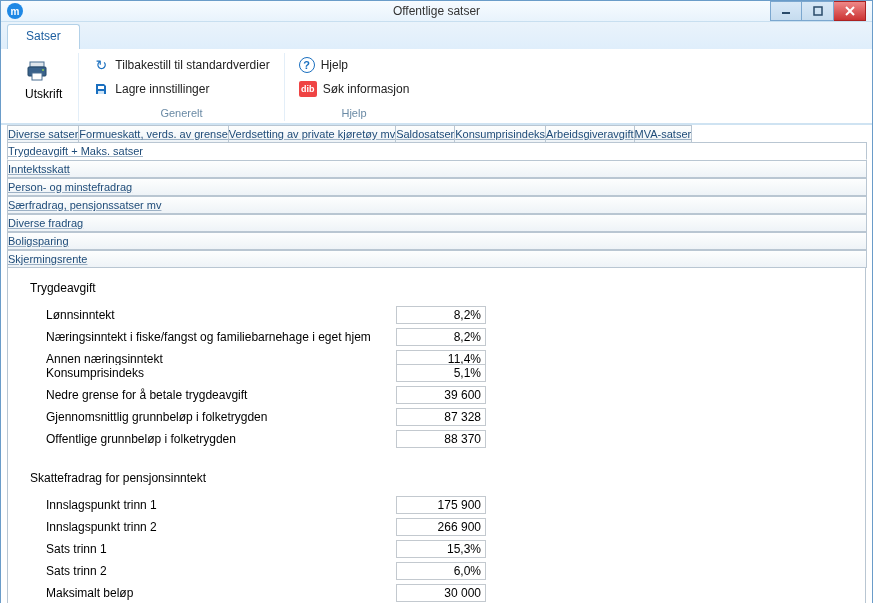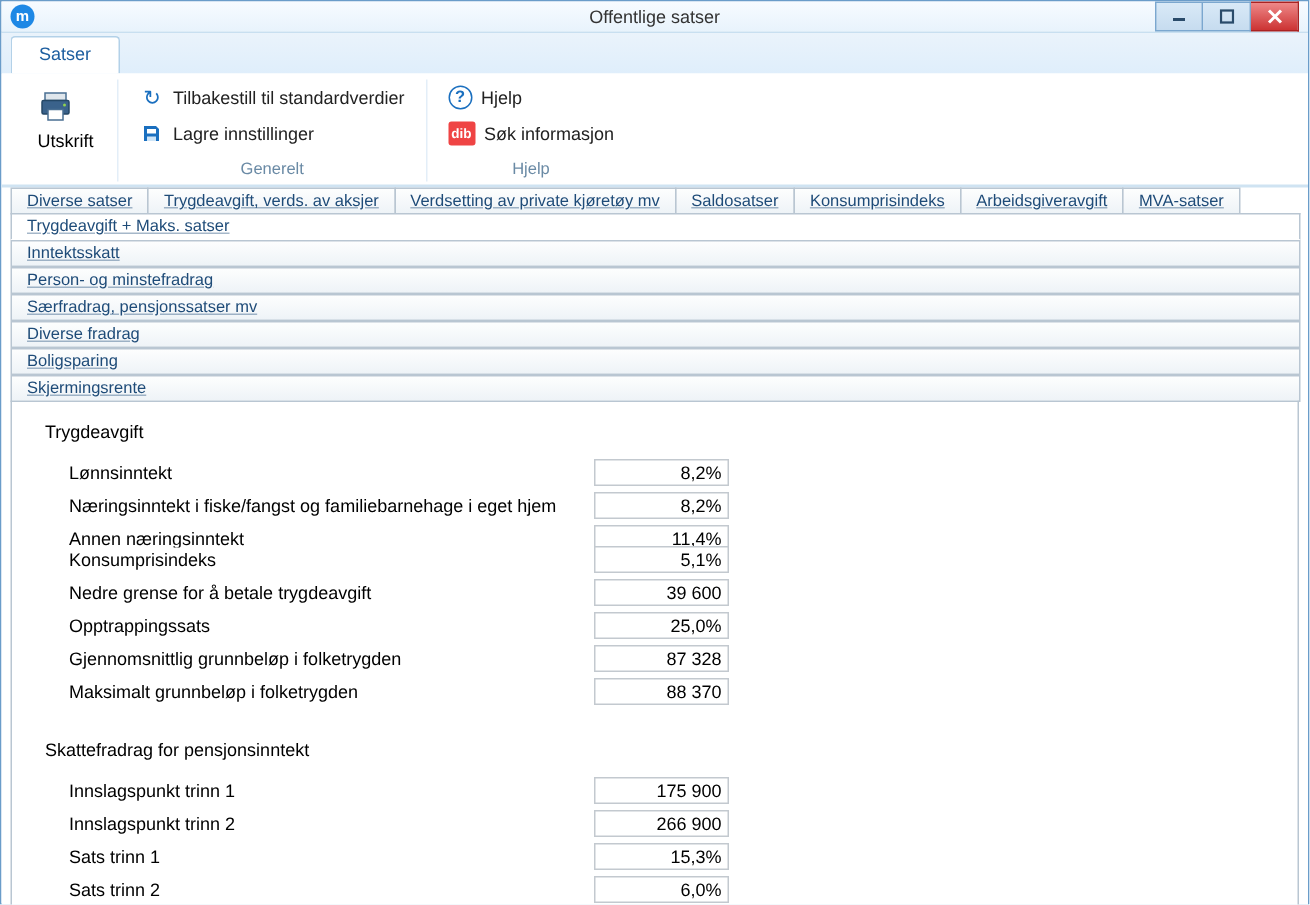--- a/index.html
+++ b/index.html
@@ -135,21 +135,21 @@
 
     .tabrow {
       display: flex;
       flex-wrap: nowrap;
       margin-top: 0;
       position: relative;
     }
     .tabrow .tab {
       border: 1px solid #b9c6d2;
       background: linear-gradient(#fdfefe,#eef3f7);
-      padding: 2px 10px;
+      padding: 2px 0;
       font-size: 11px;
       color: #1e4b78;
       text-decoration: underline;
       text-decoration-color: rgba(30,75,120,0.4);
       cursor: pointer;
       margin-right: -1px;
       white-space: nowrap;
     }
     .tabrow.row1 .tab { border-bottom: 1px solid #b9c6d2; }
     .tabrow.row2 { margin-top: -1px; flex-direction: column; }
@@ -271,21 +271,21 @@
         </div>
       </div>
       <div class="ribbon-group-label">Hjelp</div>
     </div>
   </div>
 
   <div class="content-area">
 
     <div class="tabrow row1">
       <div class="tab">Diverse satser</div>
-      <div class="tab">Trygdeavgift, verds. av aksjer</div>
+      <div class="tab">Formueskatt, verds. av grense</div>
       <div class="tab">Verdsetting av private kjøretøy mv</div>
       <div class="tab">Saldosatser</div>
       <div class="tab">Konsumprisindeks</div>
       <div class="tab">Arbeidsgiveravgift</div>
       <div class="tab">MVA-satser</div>
     </div>
     <div class="tabrow row2">
       <div class="tab active">Trygdeavgift + Maks. satser</div>
       <div class="tab">Inntektsskatt</div>
       <div class="tab">Person- og minstefradrag</div>
@@ -314,29 +314,25 @@
         </div>
         <div class="field" style="margin-top:-8px">
           <div class="field-label">Konsumprisindeks</div>
           <input class="field-value" value="5,1%" style="">
         </div>
         <div class="field">
           <div class="field-label">Nedre grense for å betale trygdeavgift</div>
           <input class="field-value" value="39 600" style="">
         </div>
         <div class="field">
-          <div class="field-label">Opptrappingssats</div>
-          <input class="field-value" value="25,0%" style="">
-        </div>
-        <div class="field">
           <div class="field-label">Gjennomsnittlig grunnbeløp i folketrygden</div>
           <input class="field-value" value="87 328" style="">
         </div>
         <div class="field">
-          <div class="field-label">Maksimalt grunnbeløp i folketrygden</div>
+          <div class="field-label">Offentlige grunnbeløp i folketrygden</div>
           <input class="field-value" value="88 370" style="">
         </div>
       </div>
 
       <div class="section-title" style="margin-top:22px">Skattefradrag for pensjonsinntekt</div>
 
       <div class="ml-indent">
         <div class="field">
           <div class="field-label">Innslagspunkt trinn 1</div>
           <input class="field-value" value="175 900" style="">

